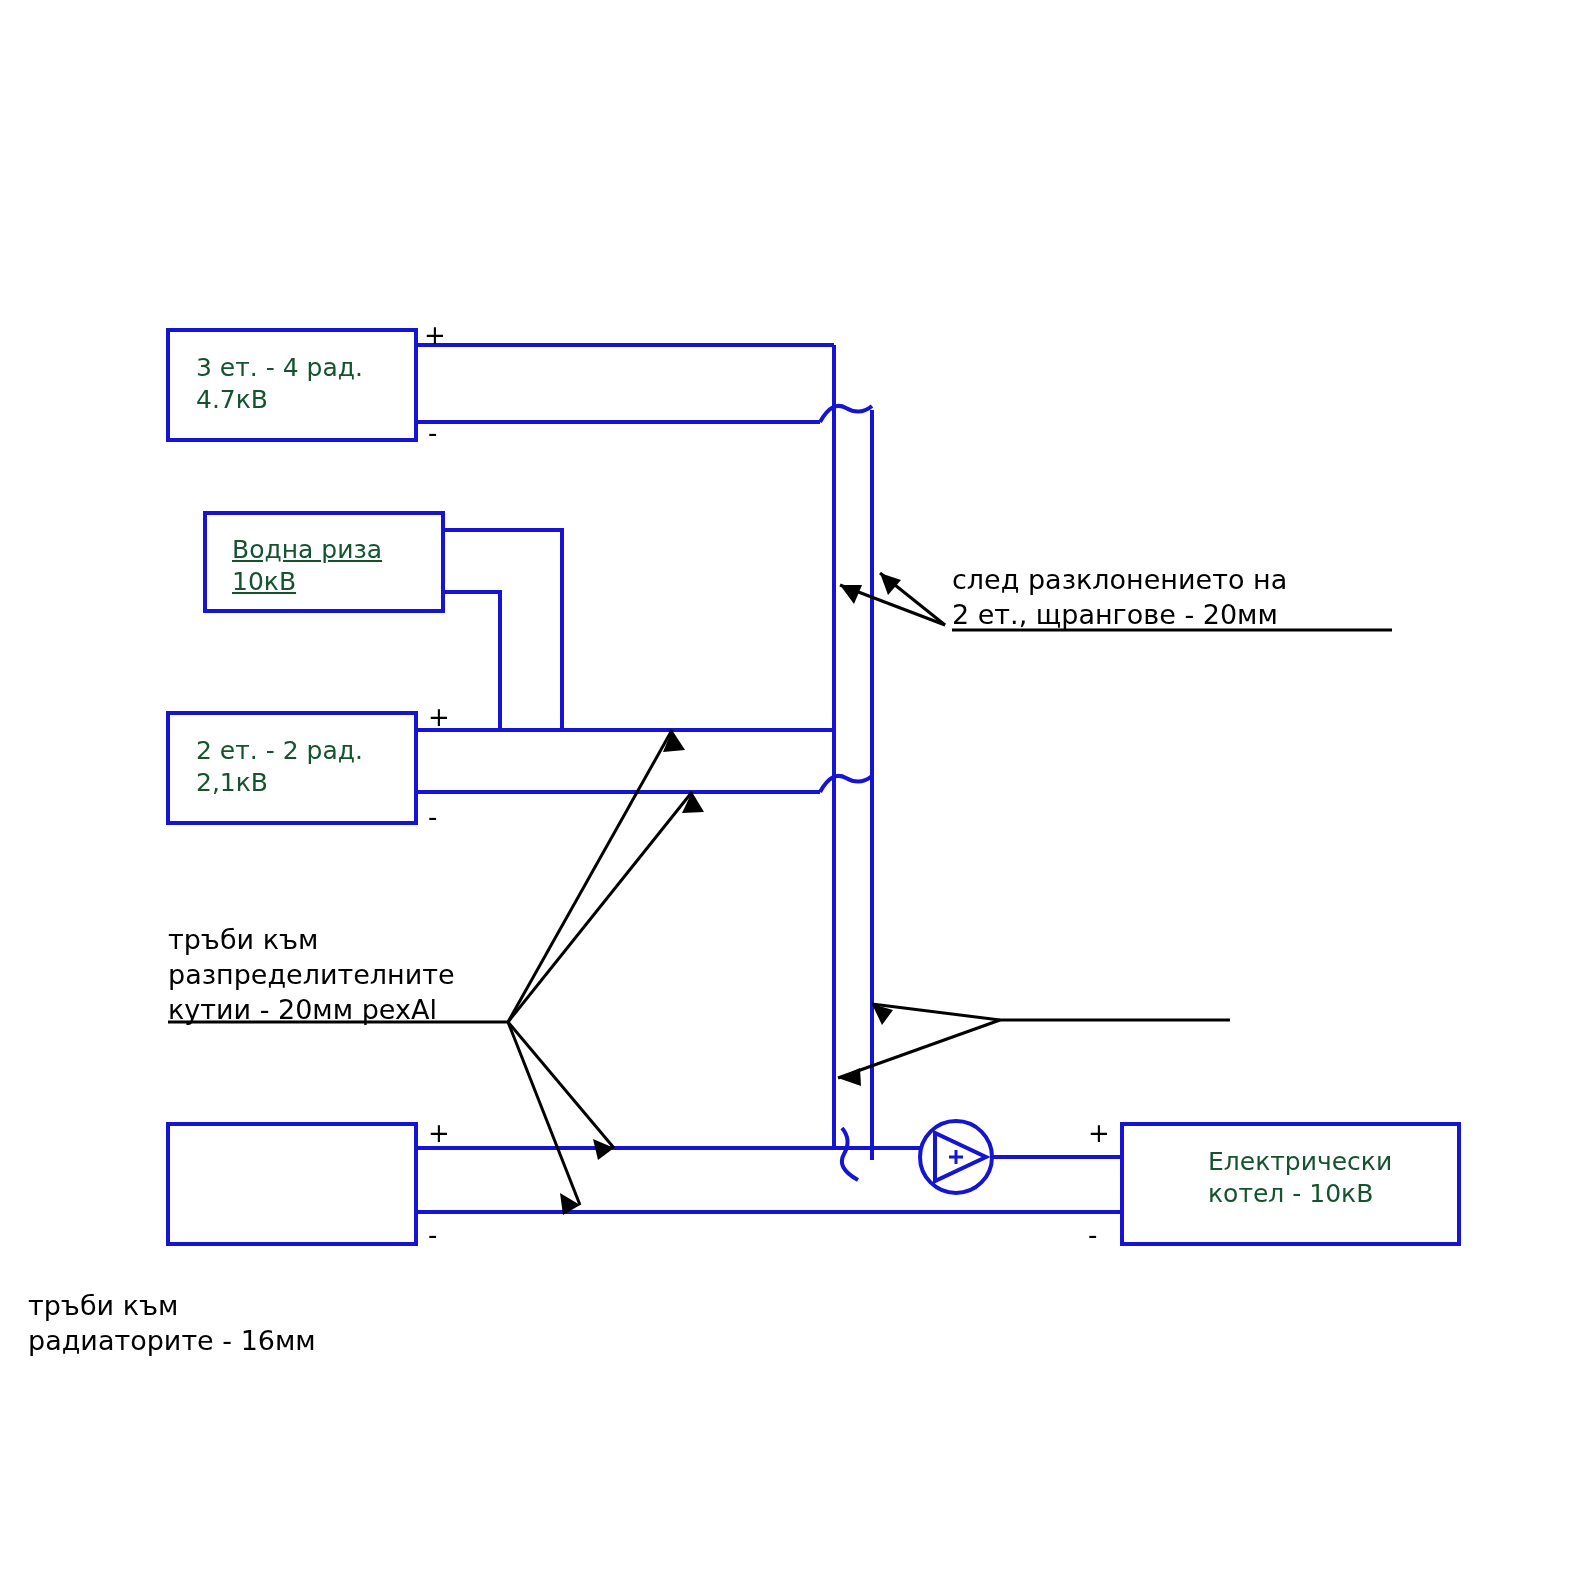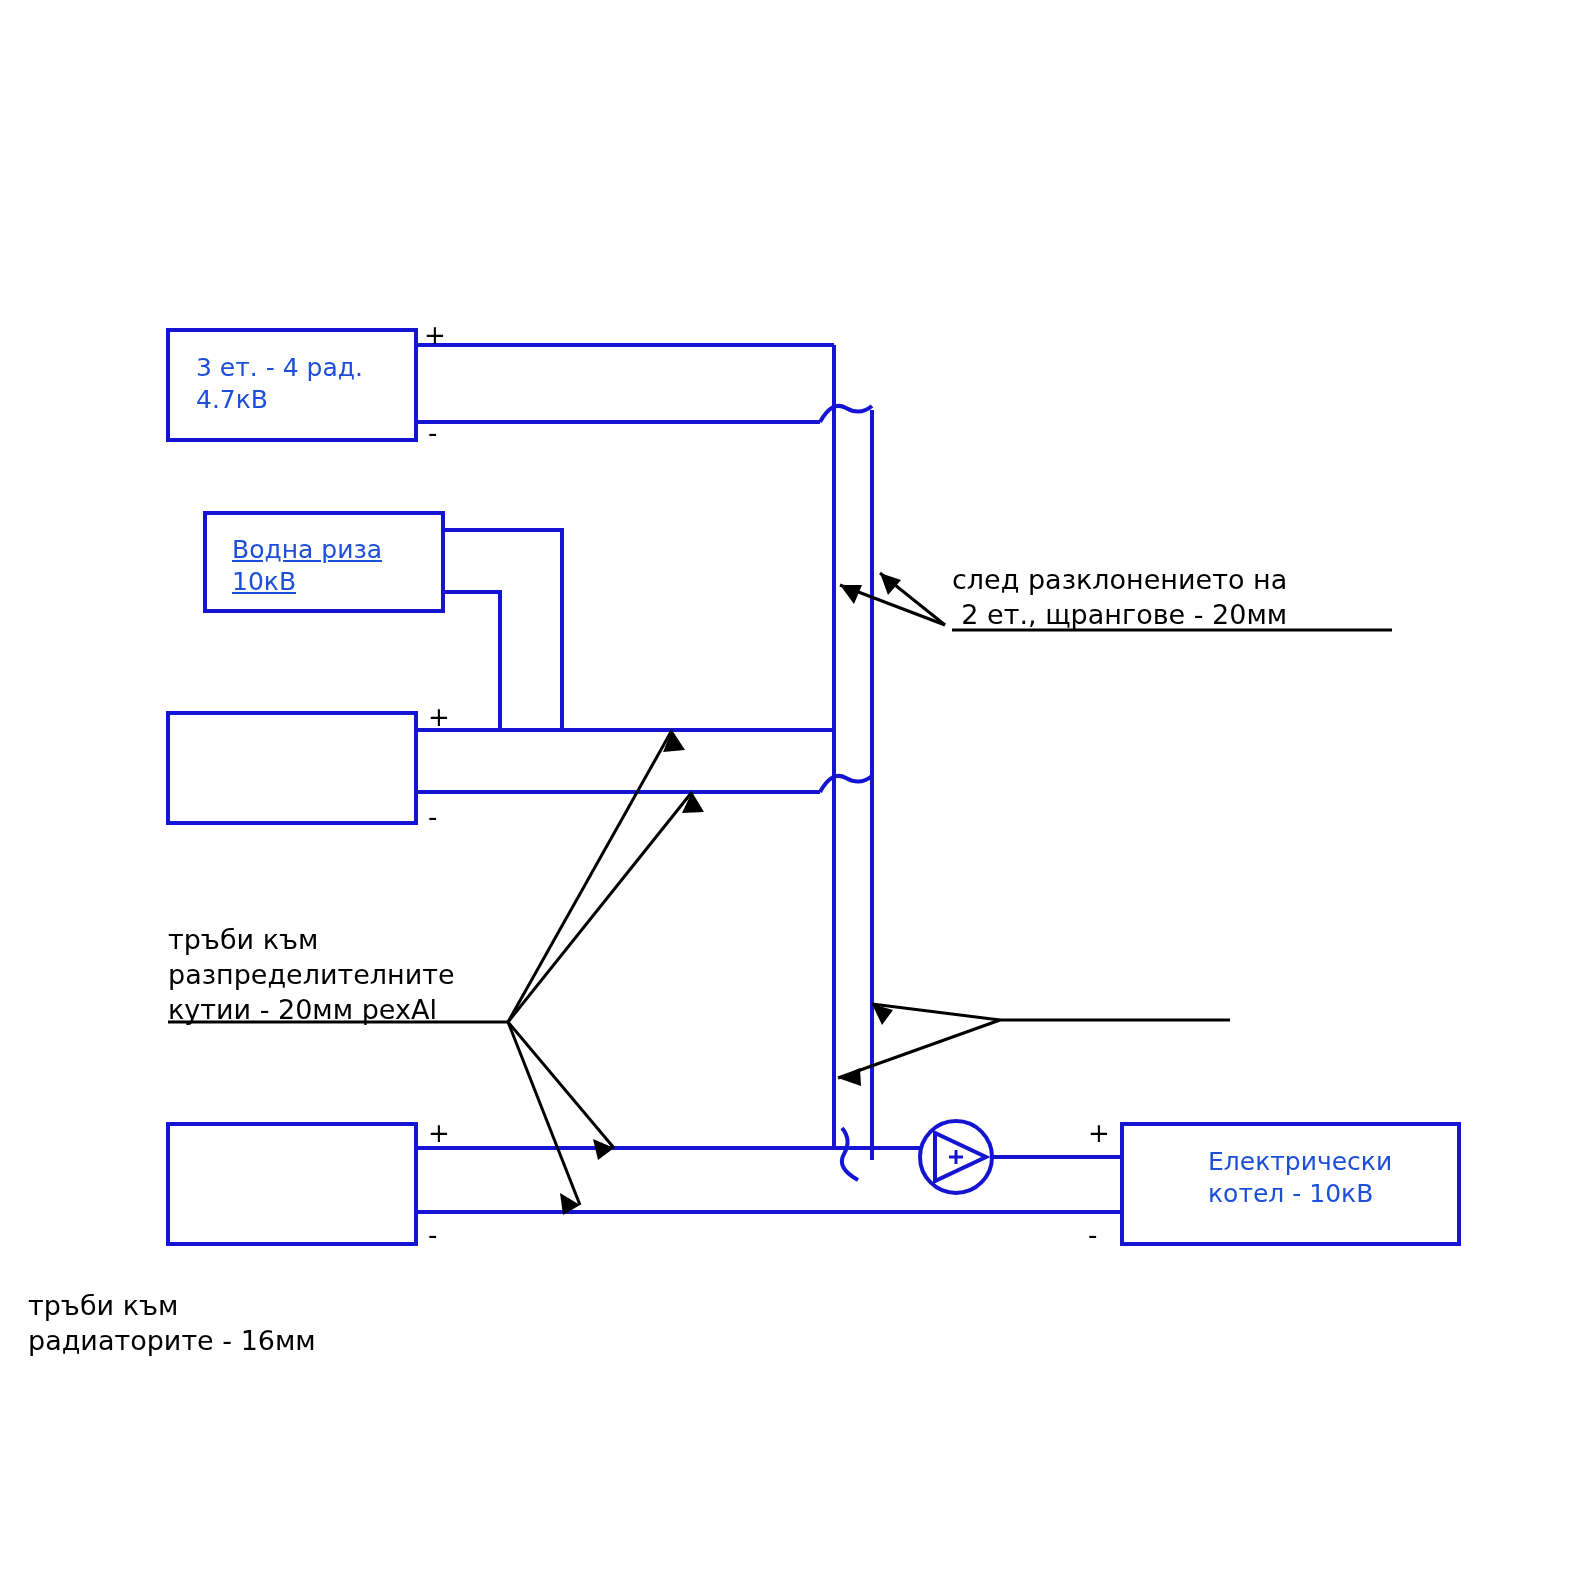--- a/index.html
+++ b/index.html
@@ -17,21 +17,21 @@
   }
   svg.layer {
     position: absolute;
     left: 0;
     top: 0;
     width: 1574px;
     height: 1574px;
   }
   .box-label {
     position: absolute;
-    color: #1d4ed8;
+    color: #14532d;
     font-size: 25px;
     line-height: 32px;
     font-family: "DejaVu Sans", sans-serif;
     white-space: pre;
     pointer-events: none;
   }
   .sign {
     position: absolute;
     color: #000000;
     font-size: 26px;
@@ -113,33 +113,35 @@
       <polygon points="692,792 682,813 704,812"></polygon>
       <polygon points="614,1148 593,1139 598,1160"></polygon>
       <polygon points="580,1205 560,1193 563,1215"></polygon>
     </g>
   </svg>
 
   <div class="box-label" style="left:196px; top:352px;">3 ет. - 4 рад.
 4.7кВ</div>
   <div class="box-label" style="left:232px; top:534px;text-decoration:underline;">Водна риза
 10кВ</div>
+  <div class="box-label" style="left:196px; top:735px;">2 ет. - 2 рад.
+2,1кВ</div>
   <div class="box-label" style="left:1188px; top:1146px;margin-left:20px;">Електрически
 котел - 10кВ</div>
 
   <div class="sign" style="left:424px; top:320px;">+</div>
   <div class="sign" style="left:428px; top:418px;">-</div>
   <div class="sign" style="left:428px; top:702px;">+</div>
   <div class="sign" style="left:428px; top:802px;">-</div>
   <div class="sign" style="left:428px; top:1118px;">+</div>
   <div class="sign" style="left:428px; top:1220px;">-</div>
   <div class="sign" style="left:1088px; top:1118px;">+</div>
   <div class="sign" style="left:1088px; top:1220px;">-</div>
 
-  <div class="note" style="left:952px; top:562px;text-align:right;">след разклонението на
+  <div class="note" style="left:952px; top:562px;">след разклонението на
 2 ет., щрангове - 20мм</div>
   <div class="note" style="left:168px; top:922px;">тръби към
 разпределителните
 кутии - 20мм pexAl</div>
   <div class="note" style="left:28px; top:1288px;">тръби към
 радиаторите - 16мм</div>
 
 </div>
 
 </body></html>

